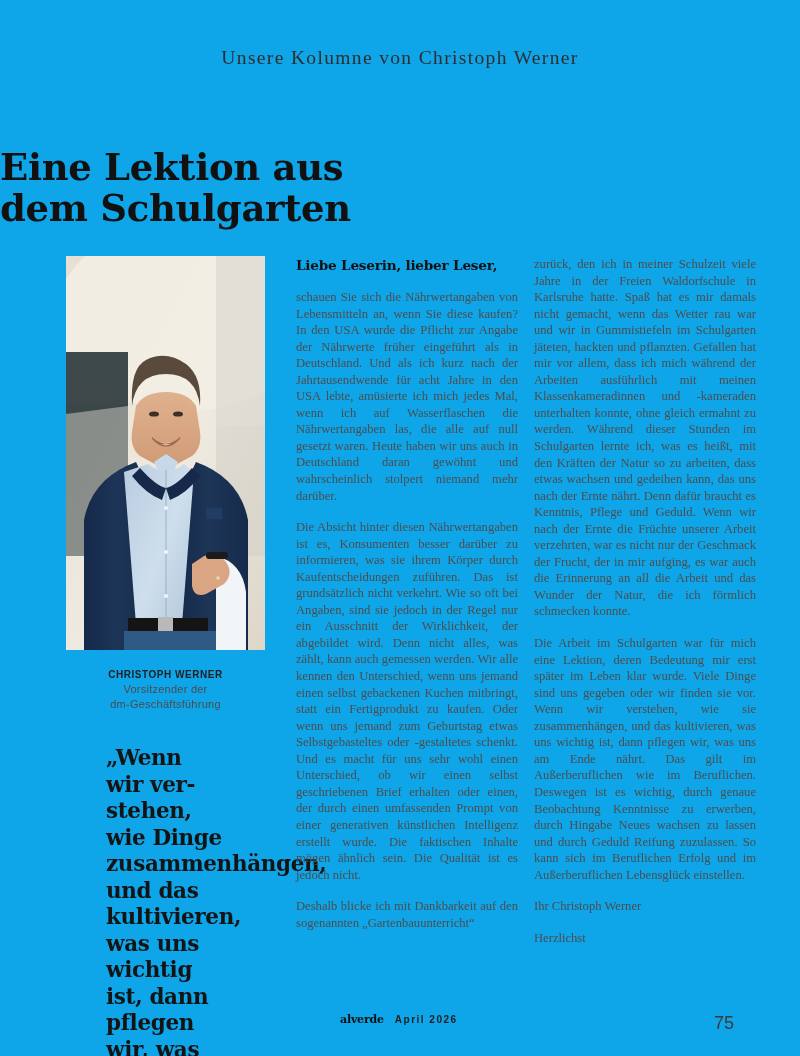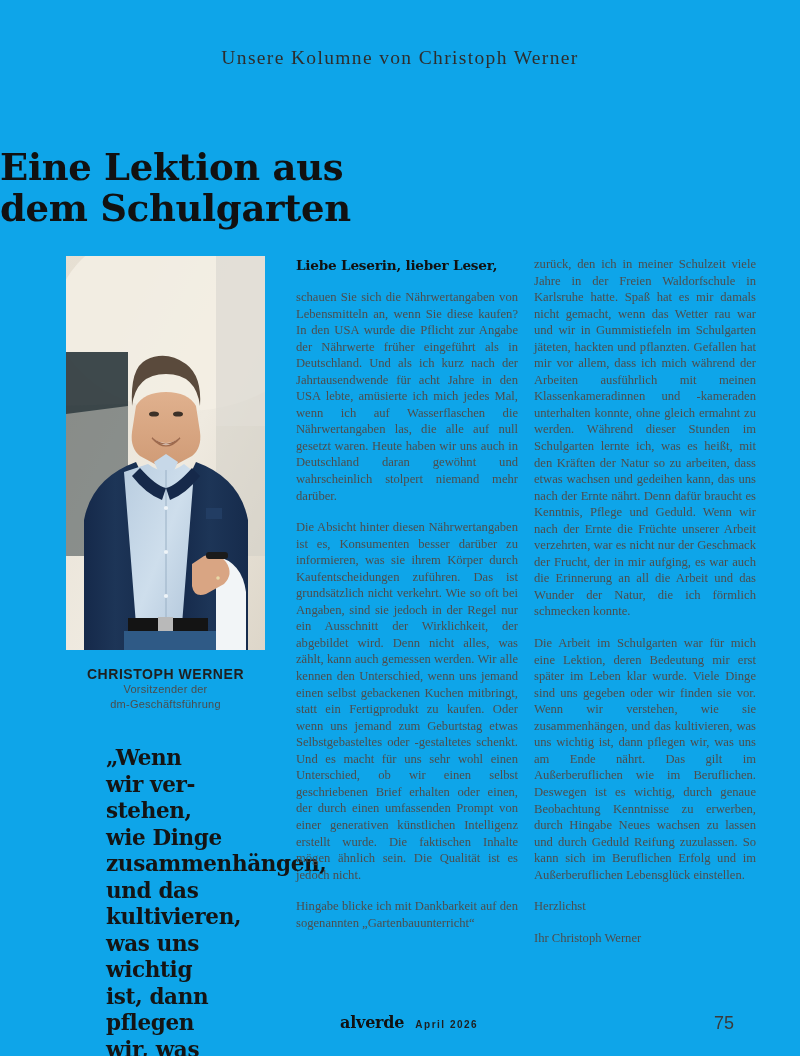--- a/index.html
+++ b/index.html
@@ -71,21 +71,21 @@
   }
   .photo svg { display: block; width: 199px; height: 394px; }
 
   .caption {
     margin-top: 17px;
     text-align: center;
     font-family: "Liberation Sans", sans-serif;
     color: #3a3a3a;
   }
   .caption .name {
-    font-size: 14px;
+    font-size: 10px;
     font-weight: 700;
     letter-spacing: 0.55px;
     color: #1f1f1f;
     line-height: 15px;
   }
   .caption .role {
     font-size: 11px;
     font-weight: 400;
     letter-spacing: 0.25px;
     line-height: 14.5px;
@@ -148,21 +148,21 @@
     position: absolute;
     left: 340px;
     top: 0;
     display: flex;
     align-items: baseline;
     gap: 11px;
   }
   .brand {
     font-family: "DejaVu Serif", "Liberation Serif", serif;
     font-weight: 700;
-    font-size: 16px;
+    font-size: 11px;
     letter-spacing: -0.2px;
     color: #111111;
   }
   .issue {
     font-family: "Liberation Sans", sans-serif;
     font-weight: 700;
     font-size: 10px;
     letter-spacing: 1.5px;
     color: #1f1f1f;
   }
@@ -262,28 +262,28 @@
 was uns wichtig
 ist, dann pflegen
 wir, was uns am
 Ende nährt.“</blockquote>
   </div>
 
   <div class="col col-1">
     <p class="salutation" style="text-align-last: left;">Liebe Leserin, lieber Leser,</p>
     <p style="text-align-last: left;">schauen Sie sich die Nährwertangaben von Lebensmitteln an, wenn Sie diese kaufen? In den USA wurde die Pflicht zur Angabe der Nährwerte früher eingeführt als in Deutschland. Und als ich kurz nach der Jahrtausendwende für acht Jahre in den USA lebte, amüsierte ich mich jedes Mal, wenn ich auf Wasserflaschen die Nährwertangaben las, die alle auf null gesetzt waren. Heute haben wir uns auch in Deutschland daran gewöhnt und wahrscheinlich stolpert niemand mehr darüber.</p>
     <p style="text-align-last: left;">Die Absicht hinter diesen Nährwertangaben ist es, Konsumenten besser darüber zu informieren, was sie ihrem Körper durch Kaufentscheidungen zuführen. Das ist grundsätzlich nicht verkehrt. Wie so oft bei Angaben, sind sie jedoch in der Regel nur ein Ausschnitt der Wirklichkeit, der abgebildet wird. Denn nicht alles, was zählt, kann auch gemessen werden. Wir alle kennen den Unterschied, wenn uns jemand einen selbst gebackenen Kuchen mitbringt, statt ein Fertigprodukt zu kaufen. Oder wenn uns jemand zum Geburtstag etwas Selbstgebasteltes oder -gestaltetes schenkt. Und es macht für uns sehr wohl einen Unterschied, ob wir einen selbst geschriebenen Brief erhalten oder einen, der durch einen umfassenden Prompt von einer generativen künstlichen Intelligenz erstellt wurde. Die faktischen Inhalte mögen ähnlich sein. Die Qualität ist es jedoch nicht.</p>
-    <p style="text-align-last: left;">Hingabe blicke ich mit Dankbarkeit auf den sogenannten „Gartenbauunterricht“</p>
+    <p style="text-align-last: left;">Deshalb blicke ich mit Dankbarkeit auf den sogenannten „Gartenbauunterricht“</p>
   </div>
 
   <div class="col col-2">
     <p style="text-align-last: left;">zurück, den ich in meiner Schulzeit viele Jahre in der Freien Waldorfschule in Karlsruhe hatte. Spaß hat es mir damals nicht gemacht, wenn das Wetter rau war und wir in Gummistiefeln im Schulgarten jäteten, hackten und pflanzten. Gefallen hat mir vor allem, dass ich mich während der Arbeiten ausführlich mit meinen Klassenkameradinnen und -kameraden unterhalten konnte, ohne gleich ermahnt zu werden. Während dieser Stunden im Schulgarten lernte ich, was es heißt, mit den Kräften der Natur so zu arbeiten, dass etwas wachsen und gedeihen kann, das uns nach der Ernte nährt. Denn dafür braucht es Kenntnis, Pflege und Geduld. Wenn wir nach der Ernte die Früchte unserer Arbeit verzehrten, war es nicht nur der Geschmack der Frucht, der in mir aufging, es war auch die Erinnerung an all die Arbeit und das Wunder der Natur, die ich förmlich schmecken konnte.</p>
     <p style="text-align-last: left;">Die Arbeit im Schulgarten war für mich eine Lektion, deren Bedeutung mir erst später im Leben klar wurde. Viele Dinge sind uns gegeben oder wir finden sie vor. Wenn wir verstehen, wie sie zusammenhängen, und das kultivieren, was uns wichtig ist, dann pflegen wir, was uns am Ende nährt. Das gilt im Außerberuflichen wie im Beruflichen. Deswegen ist es wichtig, durch genaue Beobachtung Kenntnisse zu erwerben, durch Hingabe Neues wachsen zu lassen und durch Geduld Reifung zuzulassen. So kann sich im Beruflichen Erfolg und im Außerberuflichen Lebensglück einstellen.</p>
+    <p class="lastline" style="text-align-last: left;">Ihr Christoph Werner</p>
     <p class="lastline" style="text-align-last: left;">Herzlichst</p>
-    <p class="lastline" style="text-align-last: left;">Ihr Christoph Werner</p>
   </div>
 
   <div class="footer">
     <div class="footer-center">
       <span class="brand">alverde</span>
       <span class="issue">April 2026</span>
     </div>
     <div class="pagenum">75</div>
   </div>
 

